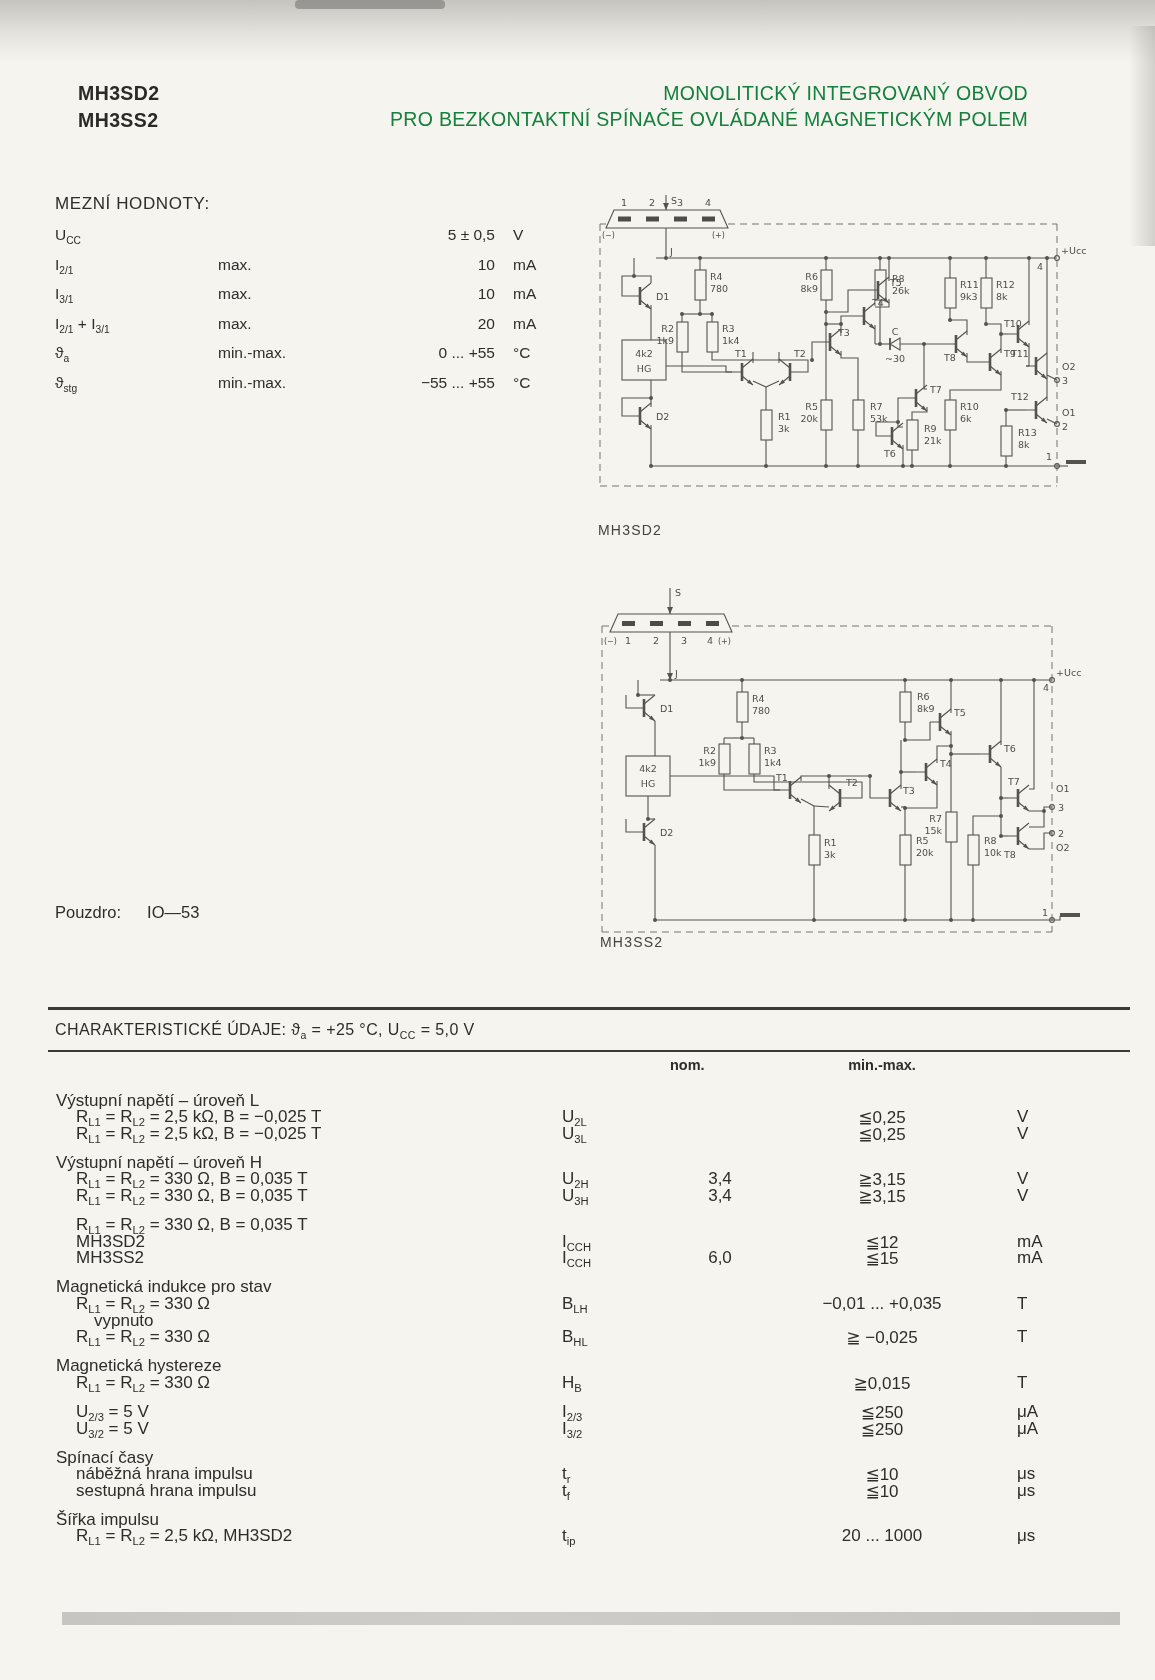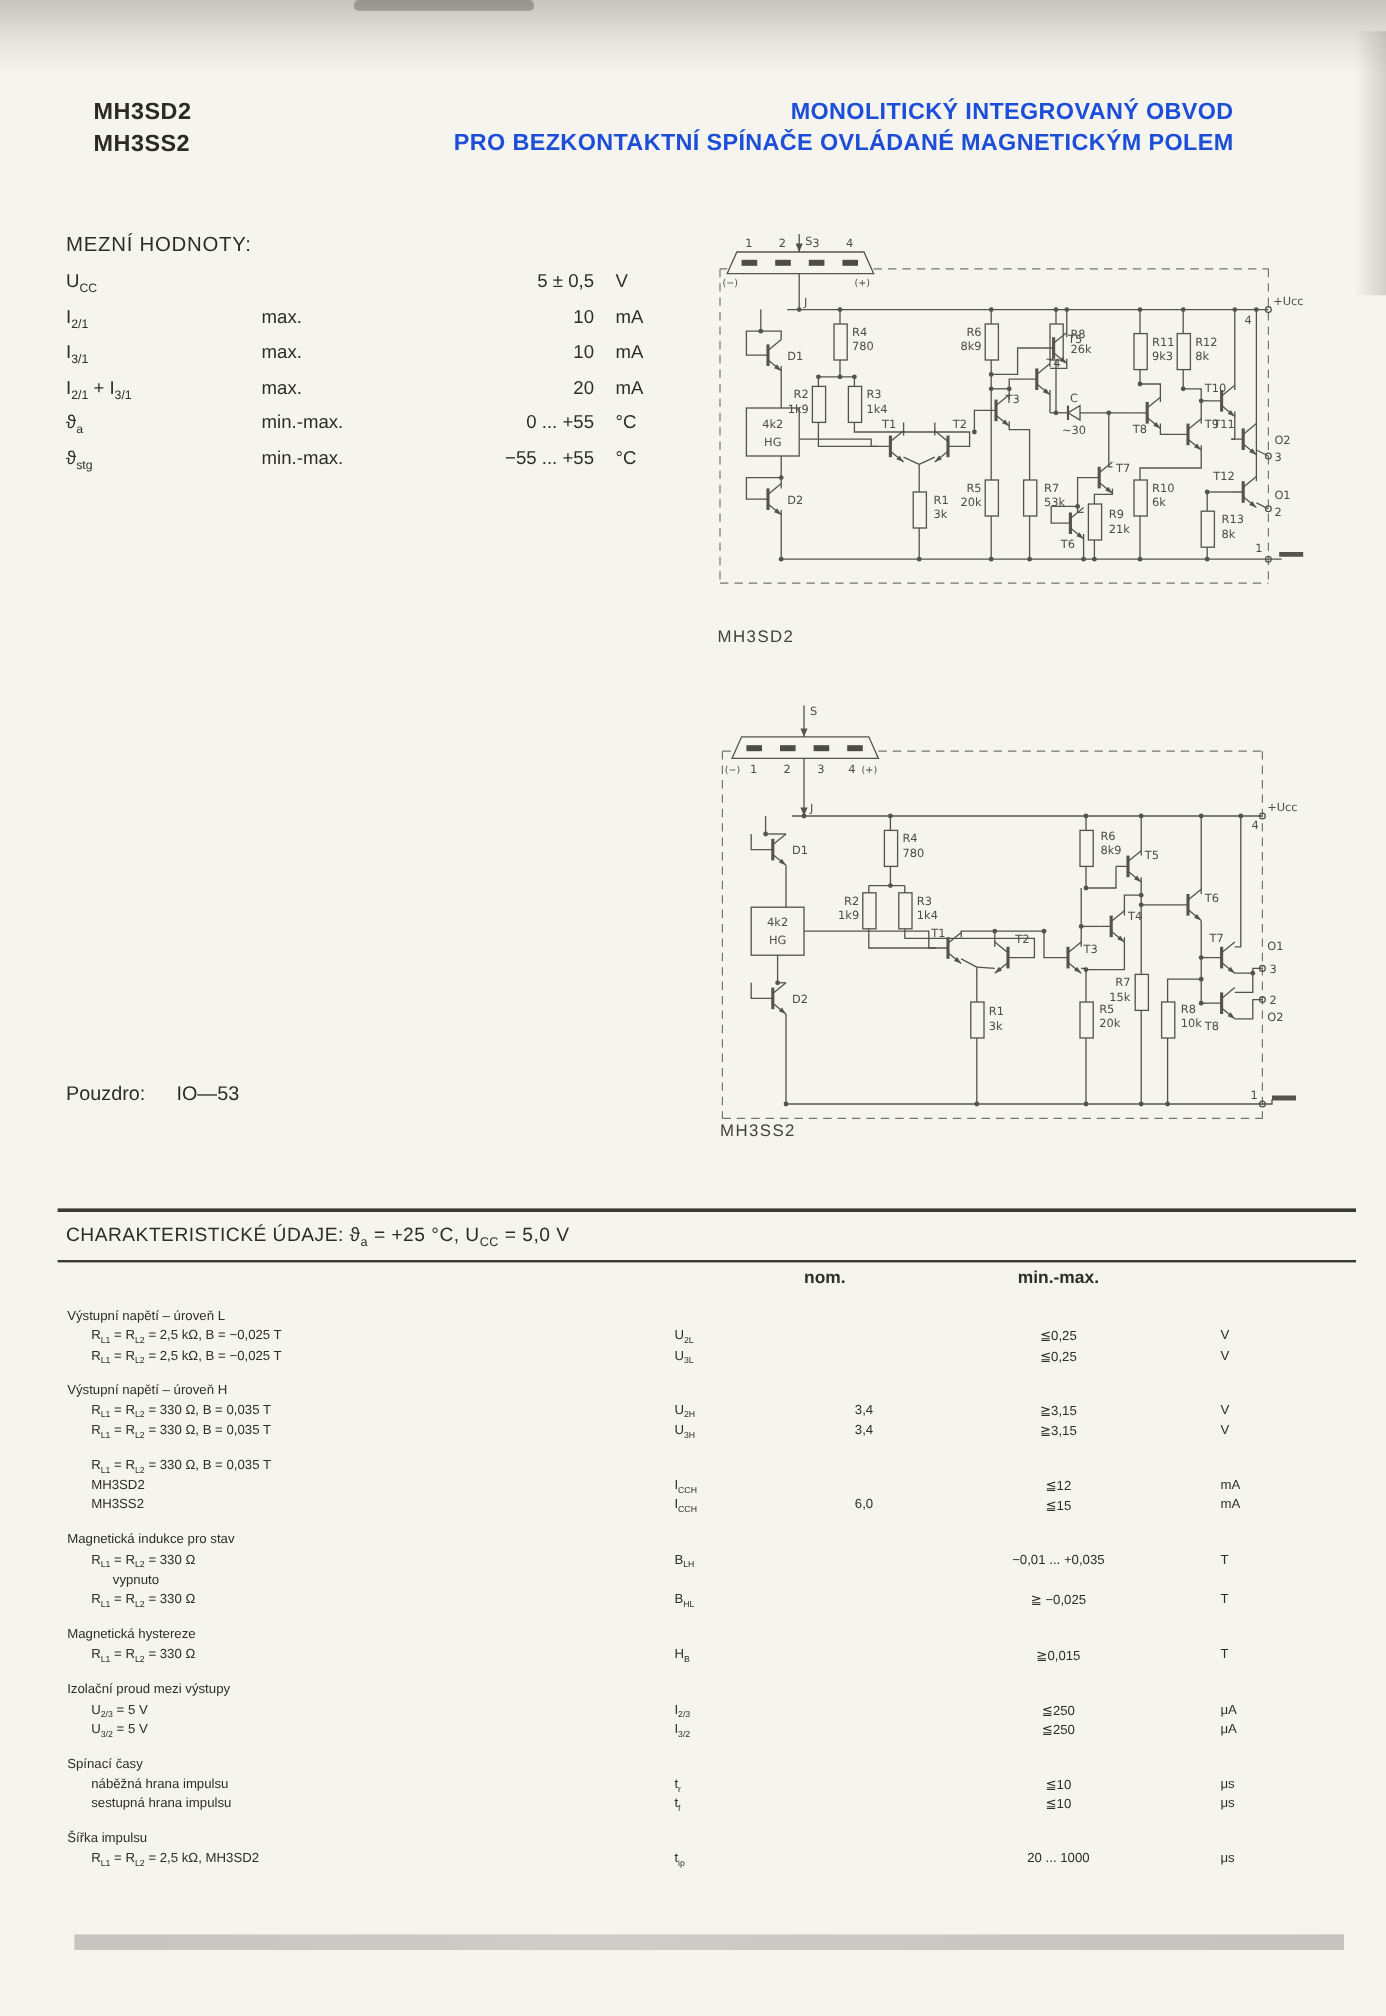--- a/index.html
+++ b/index.html
@@ -7,22 +7,22 @@
        font-family:"Liberation Sans","DejaVu Sans",sans-serif;color:#2f2d29;overflow:hidden}
   sub{font-size:.66em;line-height:0}
   
   .scan-top{position:absolute;left:0;top:0;width:1155px;height:62px;
     background:linear-gradient(180deg,rgba(125,123,118,.40),rgba(125,123,118,.14) 55%,rgba(125,123,118,0))}
   .scan-streak{position:absolute;left:295px;top:0;width:150px;height:9px;background:rgba(95,93,88,.45);border-radius:4px}
   .scan-right{position:absolute;right:0;top:26px;width:26px;height:220px;
     background:linear-gradient(90deg,rgba(0,0,0,0),rgba(118,116,111,.28))}
   
   .hdr-nums{position:absolute;left:78px;top:80px;font-size:19.5px;font-weight:700;line-height:27px;letter-spacing:.4px;color:#2c2a26}
-  .hdr-title{position:absolute;right:127px;top:80px;font-size:19.5px;font-weight:700;line-height:26px;
-    letter-spacing:.3px;text-align:right;color:#1d4ed8;white-space:nowrap}
+  .hdr-title{position:absolute;right:127px;top:80px;font-size:19.5px;font-weight:400;line-height:26px;
+    letter-spacing:.3px;text-align:right;color:#15803d;white-space:nowrap}
   
   #limits-title{position:absolute;left:55px;top:194px;font-size:17px;letter-spacing:.6px}
   #limits{position:absolute;left:55px;top:226px;width:560px;font-size:15.5px}
   .lim-row{position:relative;height:29.6px}
   .lim-sym{position:absolute;left:0;white-space:nowrap}
   .lim-cond{position:absolute;left:163px}
   .lim-val{position:absolute;left:255px;width:185px;text-align:right;white-space:nowrap}
   .lim-unit{position:absolute;left:458px}
   
   .sch{position:absolute}
@@ -33,21 +33,21 @@
   .sch-caption{position:absolute;font-size:14px;letter-spacing:1.2px;color:#45433e}
   #pouzdro{position:absolute;left:55px;top:903px;font-size:16.5px}
   #pouzdro .val{margin-left:26px}
   
   .ct-rule1{position:absolute;left:48px;top:1007px;width:1082px;height:3px;background:#3b3933}
   .ct-head{position:absolute;left:55px;top:1021px;font-size:16px;letter-spacing:.4px}
   .ct-rule2{position:absolute;left:48px;top:1050px;width:1082px;height:2px;background:#3b3933}
   #char-cols{position:absolute;left:50px;top:1057px;width:1080px;font-size:14.5px;font-weight:700}
   .ct-nom{position:absolute;left:620px;width:100px;}
   .ct-mm{position:absolute;left:757px;width:150px;text-align:center}
-  #char-body{position:absolute;left:50px;top:1078px;width:1080px;font-size:11px}
+  #char-body{position:absolute;left:50px;top:1078px;width:1080px;font-size:17px}
   .ct-sec{margin-top:12.5px}
   .ct-sec-title{height:16.6px;padding-left:6px;white-space:nowrap}
   .ct-line{position:relative;height:16.6px}
   .ct-desc{position:absolute;left:26px;white-space:nowrap}
   .ct-desc.ind2{left:44px}
   .ct-sym{position:absolute;left:512px;white-space:nowrap}
   .ct-nomv{position:absolute;left:620px;width:100px;text-align:center}
   .ct-mmv{position:absolute;left:757px;width:150px;text-align:center;white-space:nowrap}
   .ct-unitv{position:absolute;left:967px}
   
@@ -662,21 +662,20 @@
     <div class="ct-sec">
       <div class="ct-sec-title">Magnetická hystereze</div>
       <div class="ct-line">
         <span class="ct-desc">R<sub>L1</sub> = R<sub>L2</sub> = 330 Ω</span>
         <span class="ct-sym">H<sub>B</sub></span>
         <span class="ct-mmv">≧0,015</span>
         <span class="ct-unitv">T</span>
       </div>
     </div>
     <div class="ct-sec">
-      <div class="ct-sec-title">Izolační proud mezi výstupy</div>
       <div class="ct-line">
         <span class="ct-desc">U<sub>2/3</sub> = 5 V</span>
         <span class="ct-sym">I<sub>2/3</sub></span>
         <span class="ct-mmv">≦250</span>
         <span class="ct-unitv">μA</span>
       </div>
       <div class="ct-line">
         <span class="ct-desc">U<sub>3/2</sub> = 5 V</span>
         <span class="ct-sym">I<sub>3/2</sub></span>
         <span class="ct-mmv">≦250</span>

